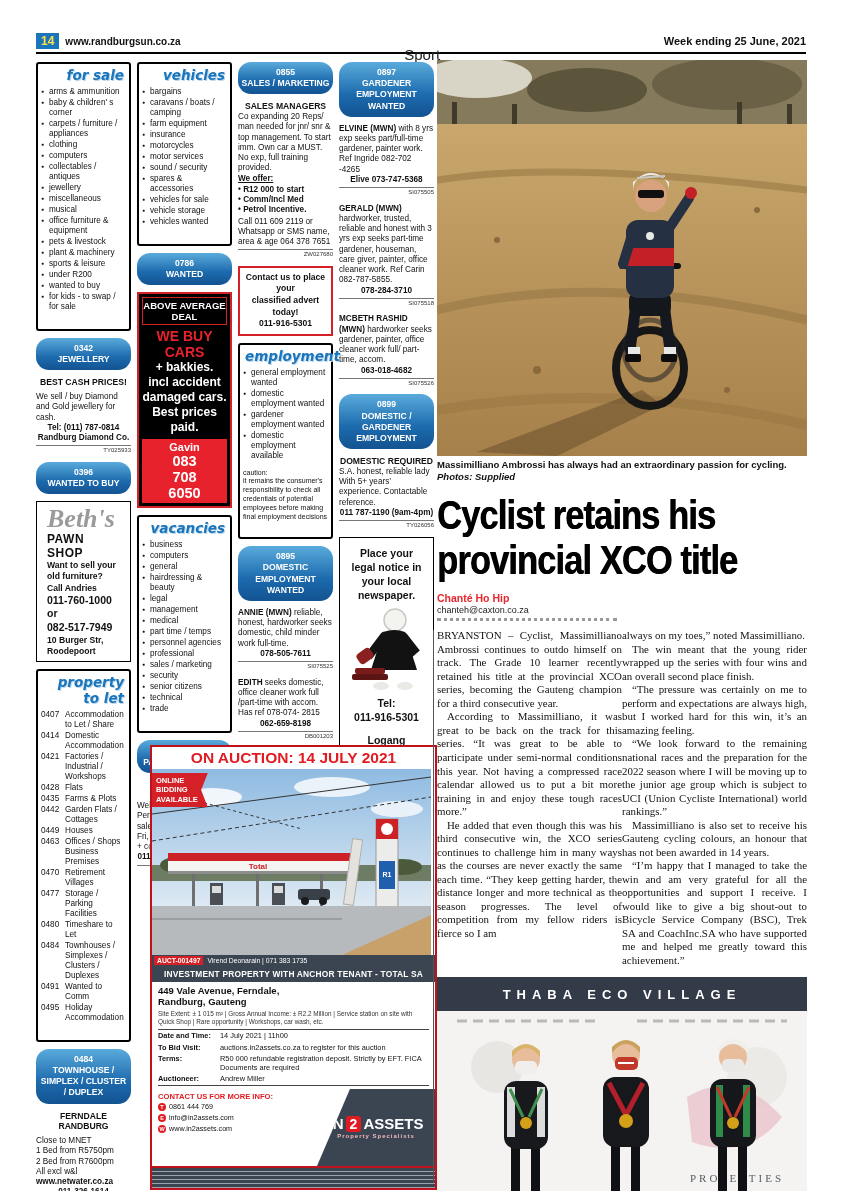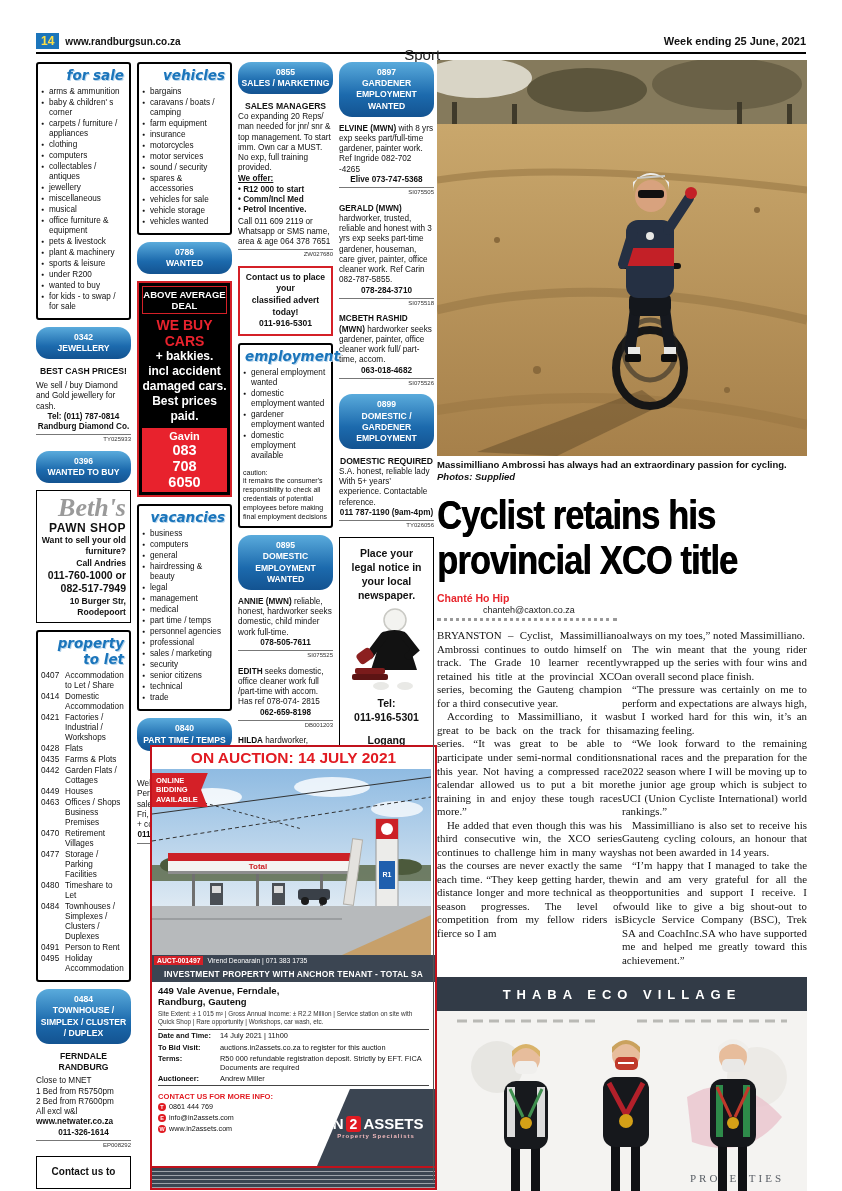--- a/index.html
+++ b/index.html
@@ -11,21 +11,21 @@
   .pgnum{background:#1b75bb;color:#fde047;font-weight:bold;font-size:12px;padding:1px 5px;margin-right:6px;}
   .site{font-weight:bold;font-size:10px;}
   .hdr-mid{flex:1;text-align:center;font-size:15px;color:#222;margin-top:27px;}
   .hdr-date{font-weight:bold;font-size:11px;}
   
   .cols{position:absolute;left:36px;top:62px;width:398px;display:flex;gap:6px;align-items:flex-start;}
   .col{width:95px;flex:0 0 95px;}
   .col>*{margin-bottom:7px;}
   .badge{background:linear-gradient(180deg,#5aabdc 0%,#1c6aad 60%,#135391 100%);color:#fff;font-weight:bold;
          text-align:center;border-radius:13px;padding:5px 3px;font-size:8.6px;line-height:1.3;}
-  .catbox{border:2px solid #000;border-radius:3px;padding:2px 3px 5px;background:#fff;}
+  .catbox{border:2px solid #000;border-radius:3px;padding:2px 3px 16px;background:#fff;}
   .cat-title{font-style:italic;font-weight:bold;color:#1b75bb;text-align:right;font-size:13.5px;
              padding:1px 2px 4px;font-family:"DejaVu Sans",sans-serif;text-shadow:1px 1px 0 #b9d6ec;}
   .cat-list{list-style:none;margin:0;padding:0;font-size:8.2px;line-height:1.22;}
   .cat-list li{padding-left:8px;position:relative;margin-bottom:1px;}
   .cat-list li::before{content:"●";position:absolute;left:0;top:1px;font-size:5px;}
   .codelist li{display:flex;gap:3px;padding-left:0;}
   .codelist li::before{content:none;}
   .codelist .code{flex:0 0 21px;}
   .ad{font-size:8.2px;line-height:1.25;}
   .ad-title{font-weight:bold;text-align:center;font-size:8.6px;}
@@ -37,21 +37,21 @@
   .offers li::before{content:"• ";}
   .uline{text-decoration:underline;font-weight:bold;}
   
   .buycars{background:#000;border:2px solid #d42027;text-align:center;padding:3px;color:#fff;}
   .bc-top{border:1px solid #d42027;color:#fff;font-weight:bold;font-size:9.5px;padding:2px 0;margin-bottom:3px;}
   .bc-red{color:#e8222d;font-weight:bold;font-size:14px;}
   .bc-line{font-weight:bold;font-size:12px;line-height:1.25;}
   .bc-band{background:#e8222d;color:#fff;font-weight:bold;margin-top:4px;padding:2px 17px;}
   .bc-band .n1{font-size:11px;}.bc-band .n2{font-size:14.5px;}
   
-  .beths{border:1px solid #000;text-align:right;padding:4px 4px;font-weight:bold;}
+  .beths{border:1px solid #000;text-align:left;padding:4px 10px;font-weight:bold;}
   .beths-logo{font-family:"Liberation Serif",serif;font-style:italic;font-weight:bold;font-size:26px;color:#9a9a9a;line-height:1;}
   .beths-shop{font-size:12px;font-weight:bold;letter-spacing:.5px;}
   .beths small{font-size:8.6px;font-weight:bold;display:block;line-height:1.3;}
   .beths .ph{font-size:10.5px;}
   
   .pbox{border:1.5px solid #000;text-align:center;font-weight:bold;font-size:10px;line-height:1.45;padding:8px 2px;}
   .legalbox{border:1.5px solid #000;text-align:center;font-weight:bold;font-size:10.5px;line-height:1.35;padding:8px 2px 6px;}
   
   .auction{position:absolute;left:150px;top:745px;width:283px;height:441px;border:2px solid #c1121c;background:#fff;
            display:flex;flex-direction:column;}
@@ -84,21 +84,21 @@
   
   .article{position:absolute;left:437px;top:60px;width:370px;}
   .photo{display:block;}
   .cap{font-weight:bold;font-size:9.5px;line-height:1.25;margin:3px 0 0;}
   .cap i{font-style:italic;}
   .headline{margin-top:10px;color:#000;font-weight:bold;}
   .hl-line{font-size:40px;line-height:1.12;white-space:nowrap;transform:scaleX(.86);transform-origin:left center;
            letter-spacing:-1px;text-shadow:.7px 0 0 #000;}
   .byline{margin-top:10px;}
   .by-name{color:#e8262d;font-weight:bold;font-size:10.5px;}
-  .by-mail{font-size:9px;color:#222;margin-top:1px;margin-left:46px;}
+  .by-mail{font-size:9px;color:#222;margin-top:1px;}
   .by-rule{border-bottom:3px dotted #9a9a9a;margin-top:3px;width:180px;}
   .bodycols{display:flex;margin-top:8px;font-family:"Liberation Serif",serif;font-size:10.9px;
             line-height:1.24;text-align:justify;}
   .bodycols .bc{flex:1;}
   .bodycols p{margin:0;}
   .bodycols p+p{text-indent:10px;}
   .photo2{margin-top:10px;}
   .vrule{position:absolute;left:433px;top:630px;width:1px;height:552px;background:#555;}
 </style>
 </head>
@@ -212,21 +212,21 @@
             <li>
               <span class="code">0480</span>
               <span>Timeshare to Let</span>
             </li>
             <li>
               <span class="code">0484</span>
               <span>Townhouses / Simplexes / Clusters / Duplexes</span>
             </li>
             <li>
               <span class="code">0491</span>
-              <span>Person to Rent</span>
+              <span>Wanted to Comm</span>
             </li>
             <li>
               <span class="code">0495</span>
               <span>Holiday Accommodation</span>
             </li>
           </ul>
       </div>
 
       <div class="badge">
         <div>0484</div>

